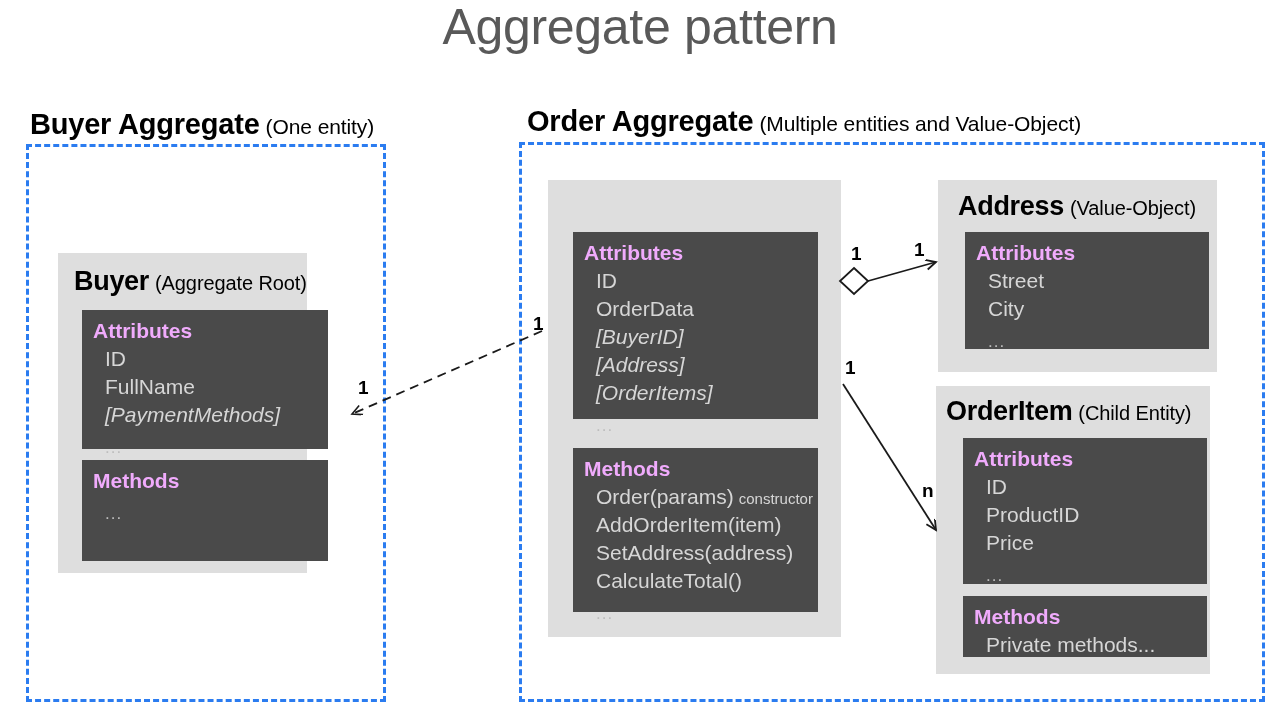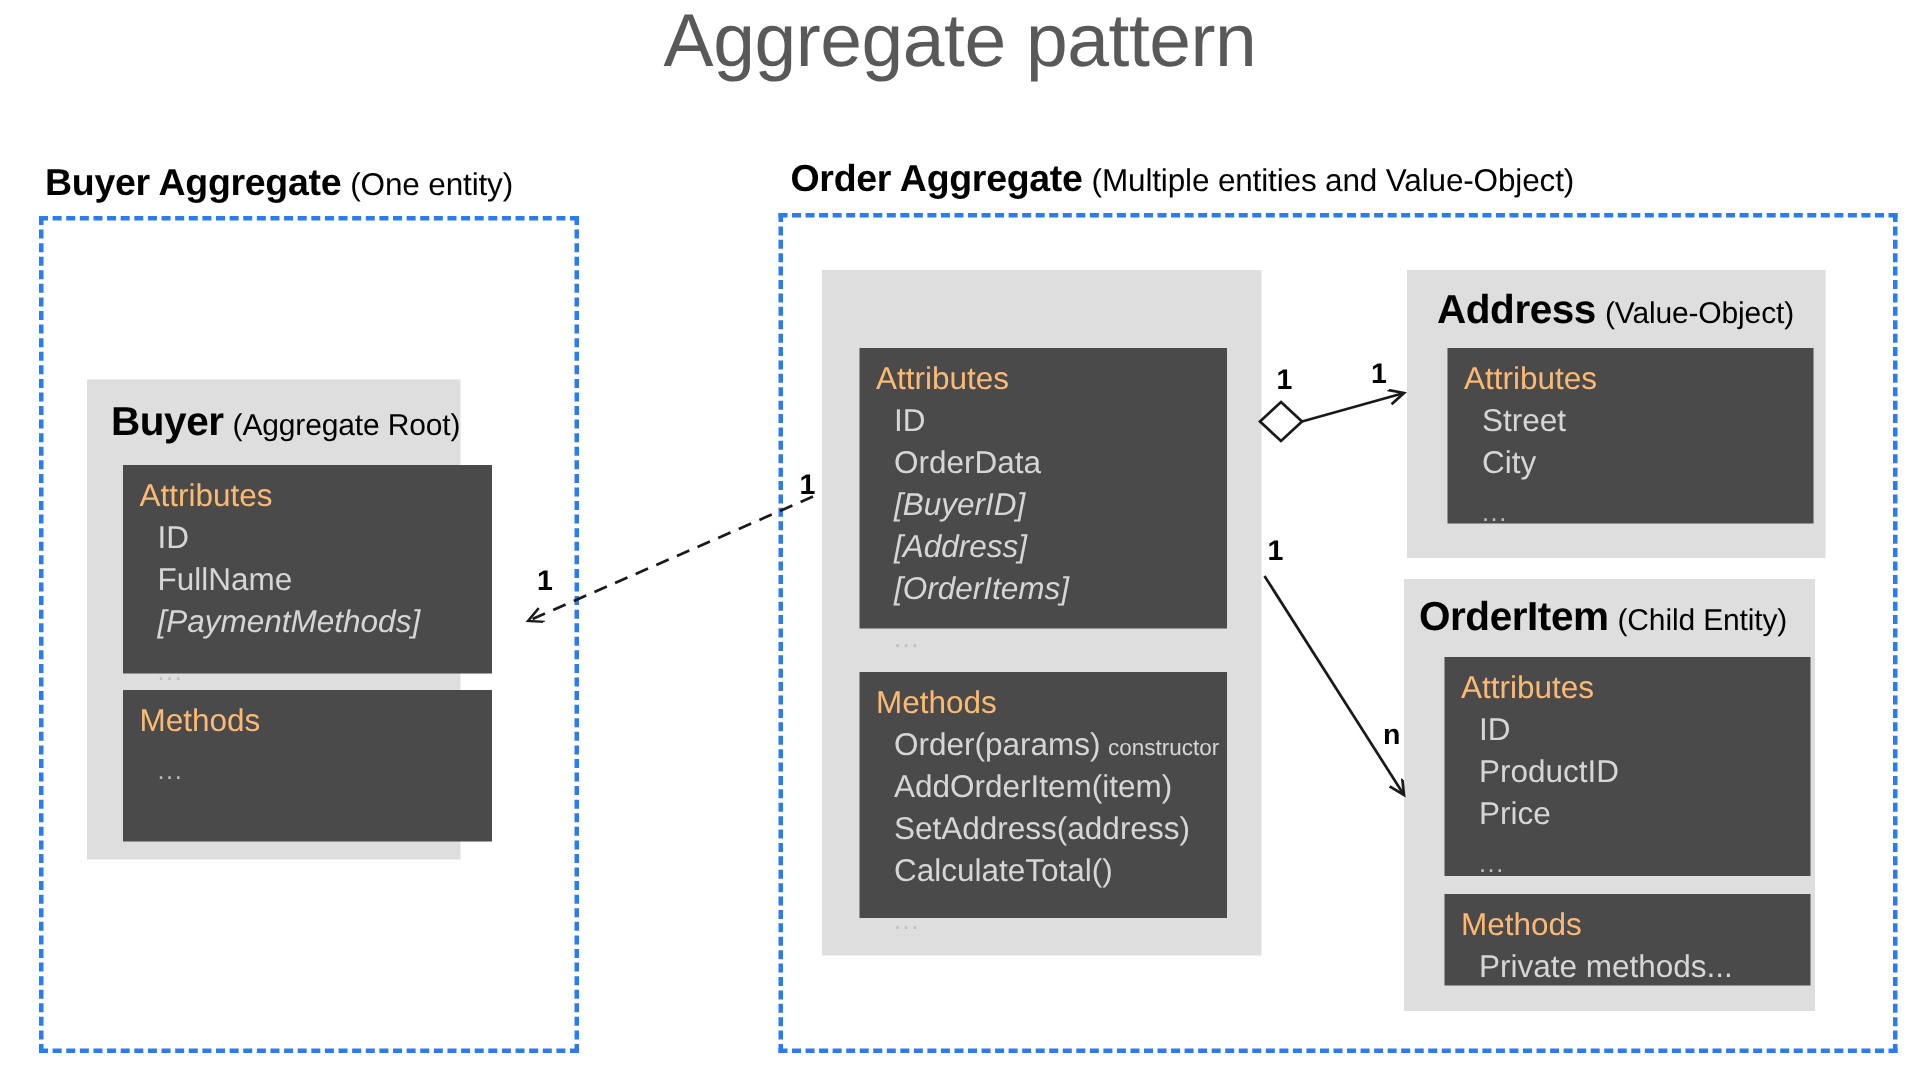--- a/index.html
+++ b/index.html
@@ -35,21 +35,21 @@
   }
 
   
   .group-caption {
     position: absolute;
     white-space: nowrap;
     color: #000000;
     line-height: 1;
   }
   .group-caption .gc-name {
-    font-size: 25px;
+    font-size: 29px;
     font-weight: bold;
     letter-spacing: -0.2px;
   }
   .group-caption .gc-sub {
     font-size: 21px;
     font-weight: 400;
     letter-spacing: -0.1px;
   }
 
   
@@ -83,22 +83,22 @@
   }
 
   
   .panel {
     position: absolute;
     background: #4a4a4a;
     box-sizing: border-box;
   }
   .panel-title {
     font-size: 21px;
-    font-weight: normal;
-    color: #fdba74;
+    font-weight: bold;
+    color: #f0abfc;
     line-height: 1.18;
     white-space: nowrap;
   }
   .panel-list {
     list-style: none;
     margin: 0;
     padding: 0;
   }
   .panel-list li {
     font-size: 21px;

